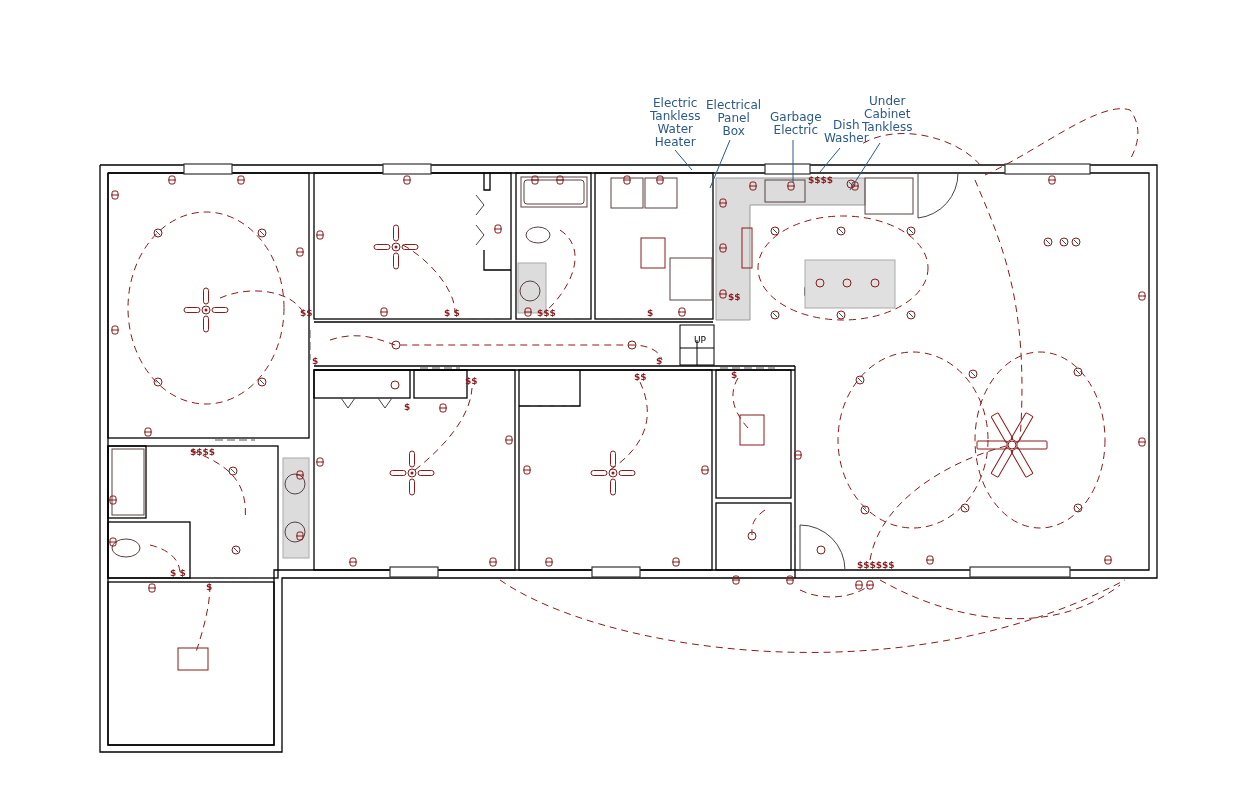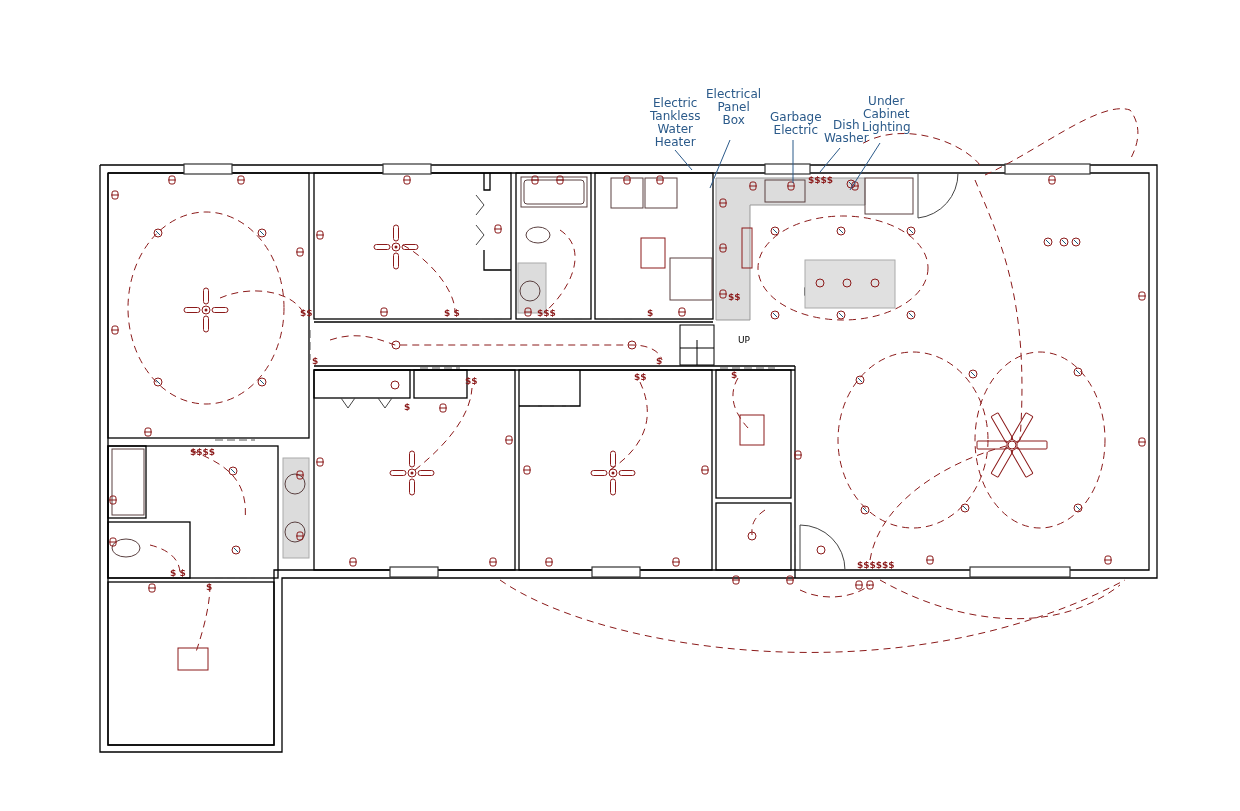--- a/index.html
+++ b/index.html
@@ -284,23 +284,23 @@
     <line x1="793" y1="140" x2="793" y2="183"></line>
     <line x1="840" y1="148" x2="820" y2="172"></line>
     <line x1="880" y1="143" x2="850" y2="190"></line>
   </g>
 </svg>
 
 <div class="callout c" style="left:650px;top:97px;">Electric
 Tankless
 Water
 Heater</div>
-<div class="callout c" style="left:706px;top:88px;">Electrical
+<div class="callout c" style="left:706px;top:99px;">Electrical
 Panel
 Box</div>
 <div class="callout c" style="left:770px;top:111px;">Garbage
 Electric</div>
 <div class="callout c" style="left:824px;top:119px;">Dish
 Washer</div>
 <div class="callout c" style="left:862px;top:95px;">Under
 Cabinet
-Lighting</div>
-<div class="up-label" style="left:694px;top:335px;margin-left:44px;">UP</div>
+Tankless</div>
+<div class="up-label" style="left:694px;top:335px;">UP</div>
 
 </body></html>

